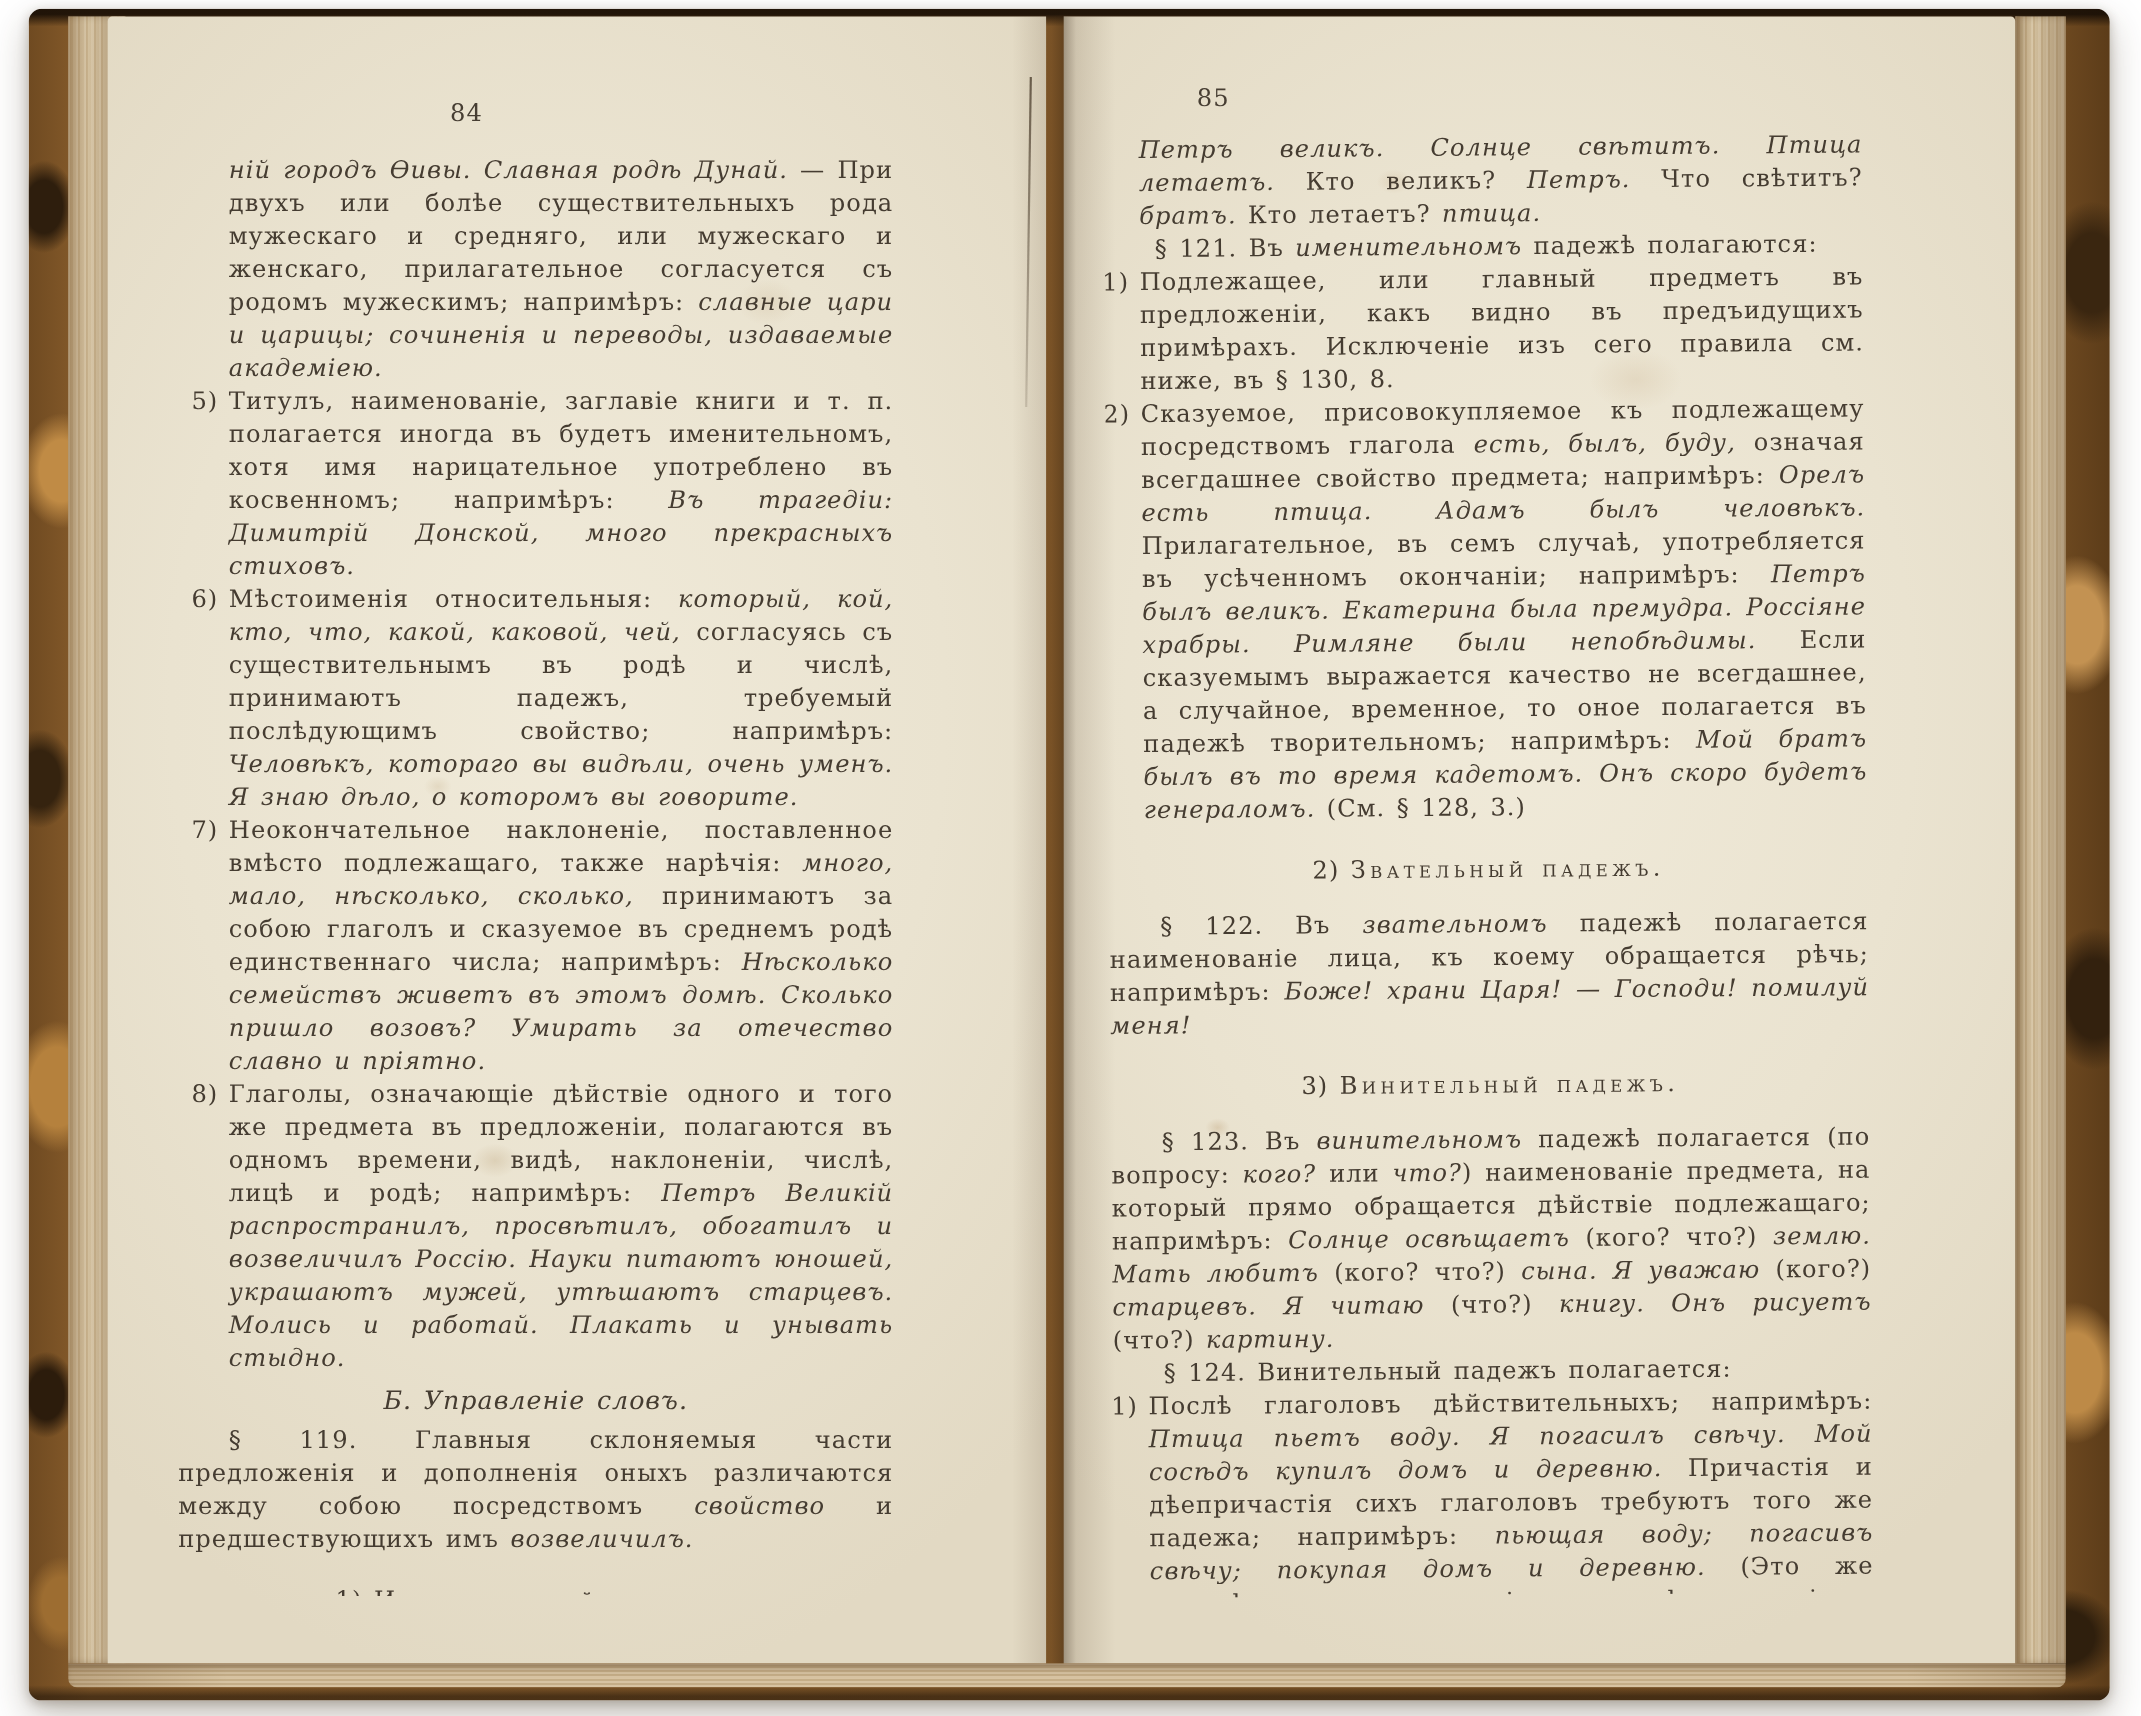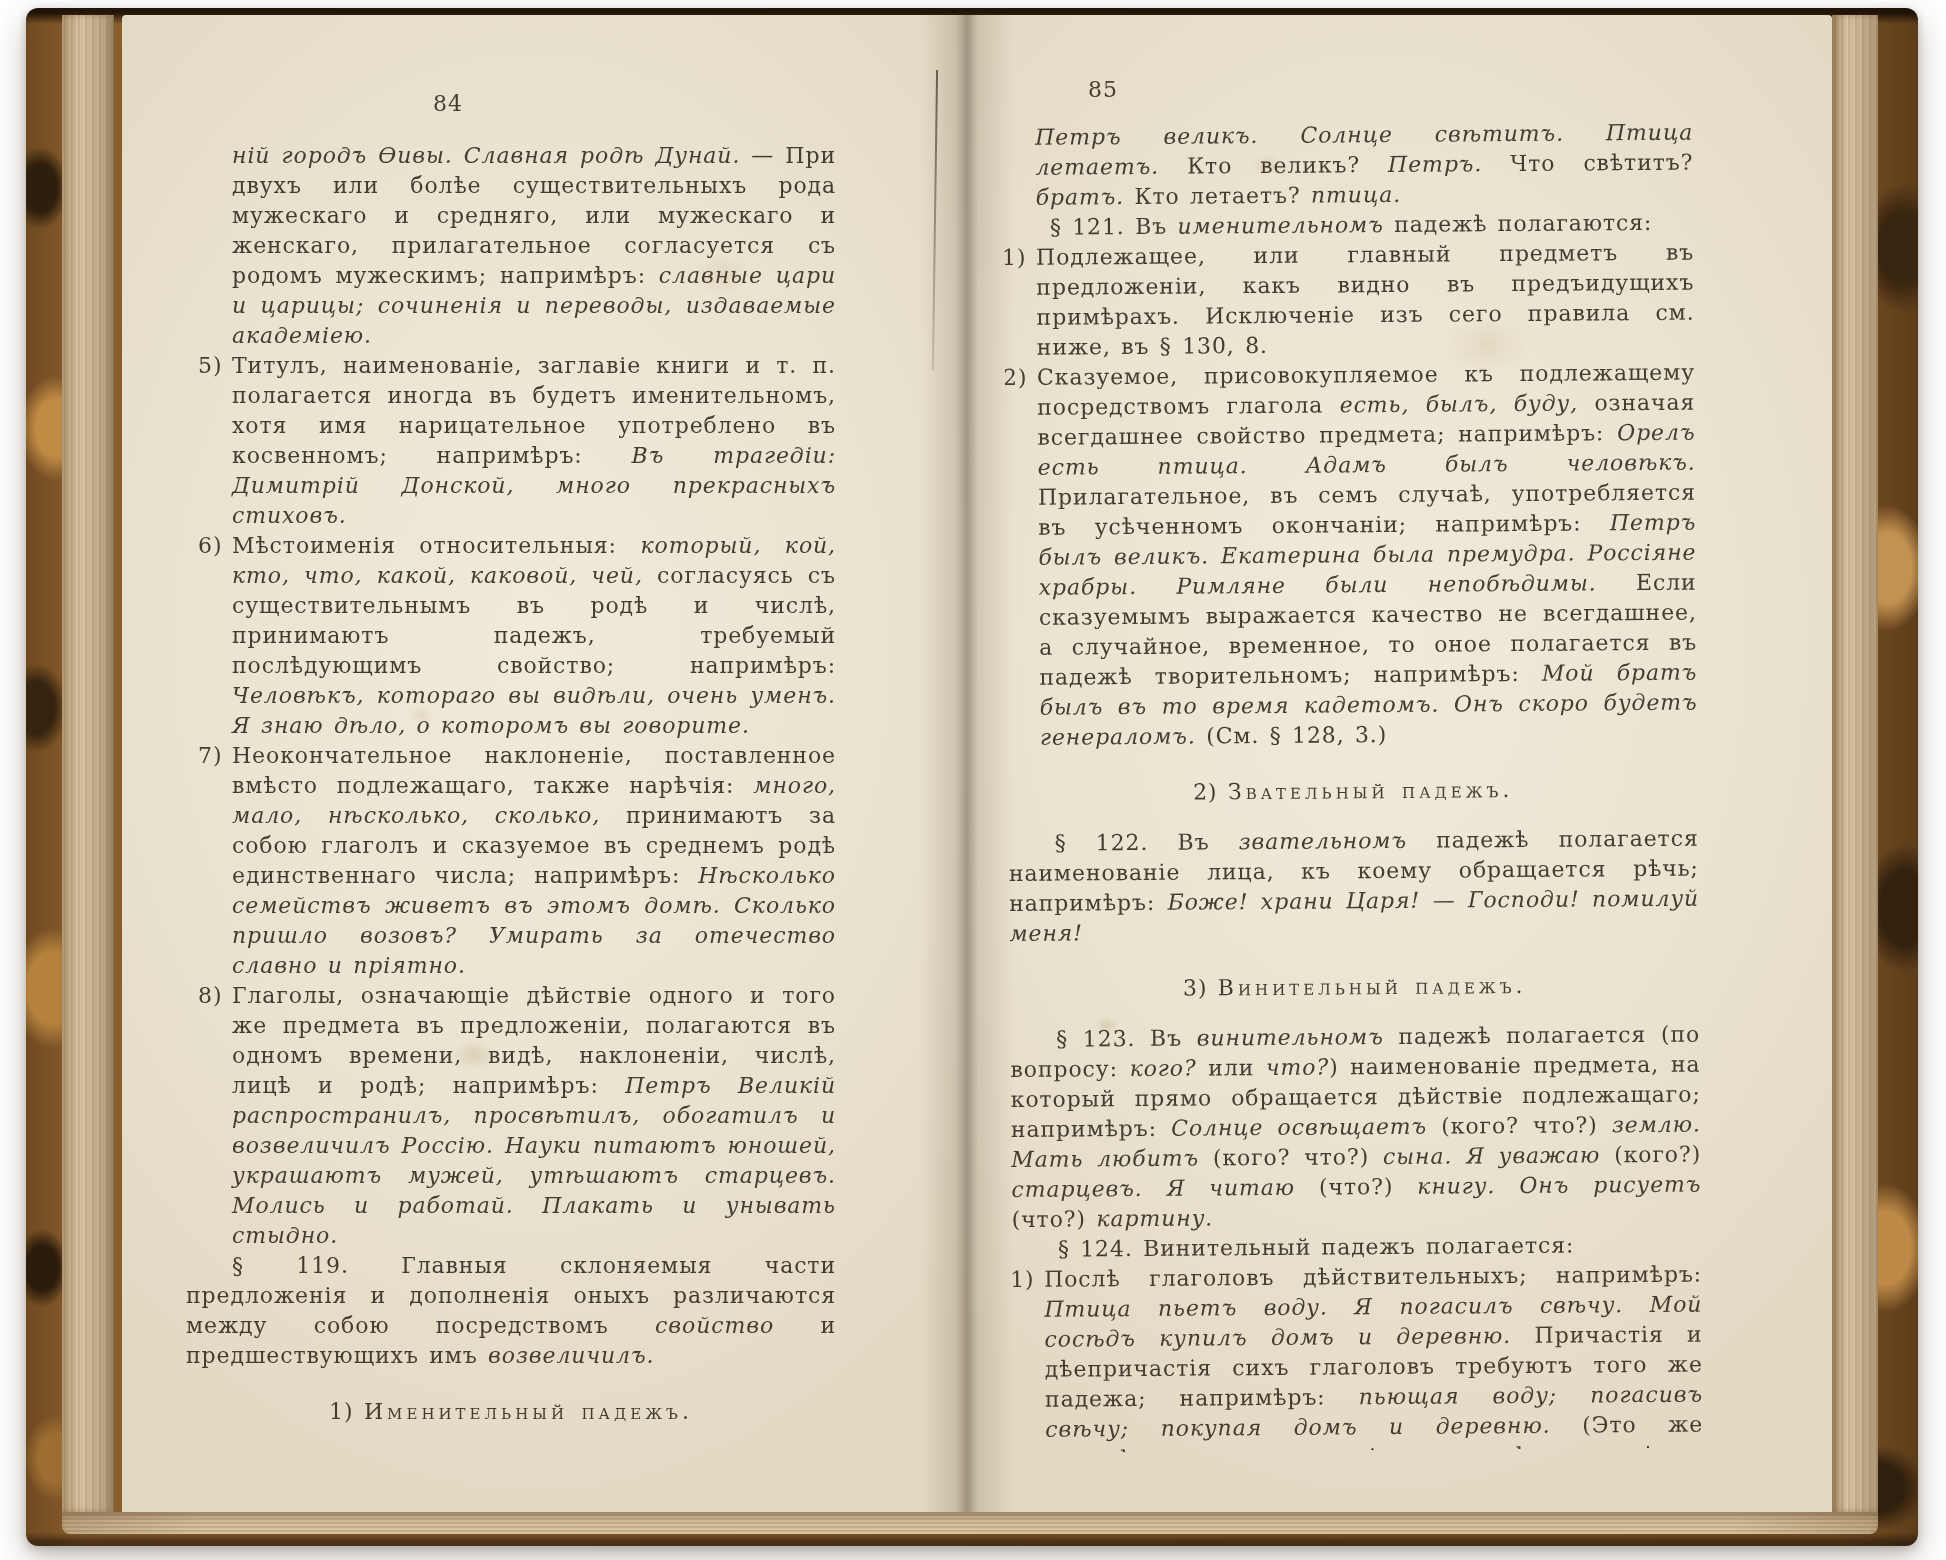--- a/index.html
+++ b/index.html
@@ -31,21 +31,21 @@
       repeating-linear-gradient(90deg,#d9c8a9 0 2px,#c7b18c 2px 4px,#d2bf9d 4px 7px);}
   .fore-edge.left{left:0;width:52px;box-shadow:inset -4px 0 6px rgba(90,60,30,.35);}
   .fore-edge.right{right:0;width:46px;box-shadow:inset 4px 0 6px rgba(90,60,30,.35);}
   .bottom-edge{position:absolute;left:0;right:0;bottom:0;height:22px;border-radius:0 0 8px 8px;
     background:
       linear-gradient(90deg, rgba(110,75,35,.25) 0, rgba(0,0,0,0) 8%, rgba(0,0,0,0) 92%, rgba(110,75,35,.25) 100%),
       repeating-linear-gradient(0deg,#d7c3a2 0 2px,#c4ad87 2px 4px);
     box-shadow:inset 0 7px 9px -4px rgba(80,55,30,.55);}
   .page{position:absolute;top:0;bottom:22px;
     background:radial-gradient(75% 60% at 48% 42%, #f0ead9 0%, #eae3d0 55%, #e2d9c3 100%);}
-  .page.left{left:60px;width:853px;border-radius:4px 0 0 0;}
+  .page.left{left:36px;width:853px;border-radius:4px 0 0 0;}
   .page.right{left:905px;width:865px;border-radius:0 4px 0 0;}
   .page::after{content:"";position:absolute;inset:0;pointer-events:none;}
   .page.left::after{background:
       radial-gradient(30px 22px at 352px 1040px, rgba(146,104,45,.16), rgba(0,0,0,0) 70%),
       radial-gradient(18px 14px at 300px 700px,  rgba(146,104,45,.12), rgba(0,0,0,0) 70%),
       radial-gradient(40px 30px at 600px 260px,  rgba(146,104,45,.10), rgba(0,0,0,0) 70%);}
   .page.right::after{background:
       radial-gradient(16px 12px at 140px 1010px, rgba(150,100,40,.18), rgba(0,0,0,0) 70%),
       radial-gradient(60px 40px at 520px 330px,  rgba(150,100,40,.10), rgba(0,0,0,0) 70%),
       radial-gradient(22px 16px at 300px 150px,  rgba(150,100,40,.12), rgba(0,0,0,0) 70%);}
@@ -85,20 +85,21 @@
       <div class="bottom-edge"></div>
 
       <div class="page left">
         <div class="page-number">84</div>
         <div class="text-block">
             <div class="para cont"><i>ній городъ Ѳивы. Славная родѣ Дунай.</i><span> — При двухъ или болѣе существительныхъ рода мужескаго и средняго, или мужескаго и женскаго, прилагательное согласуется съ родомъ мужескимъ; напримѣръ: </span><i>славные цари и царицы; сочиненія и переводы, издаваемые академіею.</i></div>
             <div class="item"><span class="num">5)</span><span>Титулъ, наименованіе, заглавіе книги и т. п. полагается иногда въ будетъ именительномъ, хотя имя нарицательное употреблено въ косвенномъ; напримѣръ: </span><i>Въ трагедіи: Димитрій Донской, много прекрасныхъ стиховъ.</i></div>
             <div class="item"><span class="num">6)</span><span>Мѣстоименія относительныя: </span><i>который, кой, кто, что, какой, каковой, чей,</i><span> согласуясь съ существительнымъ въ родѣ и числѣ, принимаютъ падежъ, требуемый послѣдующимъ свойство; напримѣръ: </span><i>Человѣкъ, котораго вы видѣли, очень уменъ. Я знаю дѣло, о которомъ вы говорите.</i></div>
             <div class="item"><span class="num">7)</span><span>Неокончательное наклоненіе, поставленное вмѣсто подлежащаго, также нарѣчія: </span><i>много, мало, нѣсколько, сколько,</i><span> принимаютъ за собою глаголъ и сказуемое въ среднемъ родѣ единственнаго числа; напримѣръ: </span><i>Нѣсколько семействъ живетъ въ этомъ домѣ. Сколько пришло возовъ? Умирать за отечество славно и пріятно.</i></div>
             <div class="item"><span class="num">8)</span><span>Глаголы, означающіе дѣйствіе одного и того же предмета въ предложеніи, полагаются въ одномъ времени, видѣ, наклоненіи, числѣ, лицѣ и родѣ; напримѣръ: </span><i>Петръ Великій распространилъ, просвѣтилъ, обогатилъ и возвеличилъ Россію. Науки питаютъ юношей, украшаютъ мужей, утѣшаютъ старцевъ. Молись и работай. Плакать и унывать стыдно.</i></div>
+            <div class="h-italic"><i>Б. Управленіе словъ.</i></div>
             <div class="para ind"><span>§ 119. Главныя склоняемыя части предложенія и дополненія оныхъ различаются между собою посредствомъ </span><i>свойство</i><span> и предшествующихъ имъ </span><i>возвеличилъ.</i></div>
             <div class="h-caps"><span>1) </span><span class="sc">Именительный падежъ.</span></div>
           </div>
       </div>
 
       <div class="page right">
         <div class="page-number">85</div>
         <div class="text-block">
             <div class="para cont"><i>Петръ великъ. Солнце свѣтитъ. Птица летаетъ.</i><span> Кто великъ? </span><i>Петръ.</i><span> Что свѣтитъ? </span><i>братъ.</i><span> Кто летаетъ? </span><i>птица.</i></div>
             <div class="para ind"><span>§ 121. Въ </span><i>именительномъ</i><span> падежѣ полагаются:</span></div>

